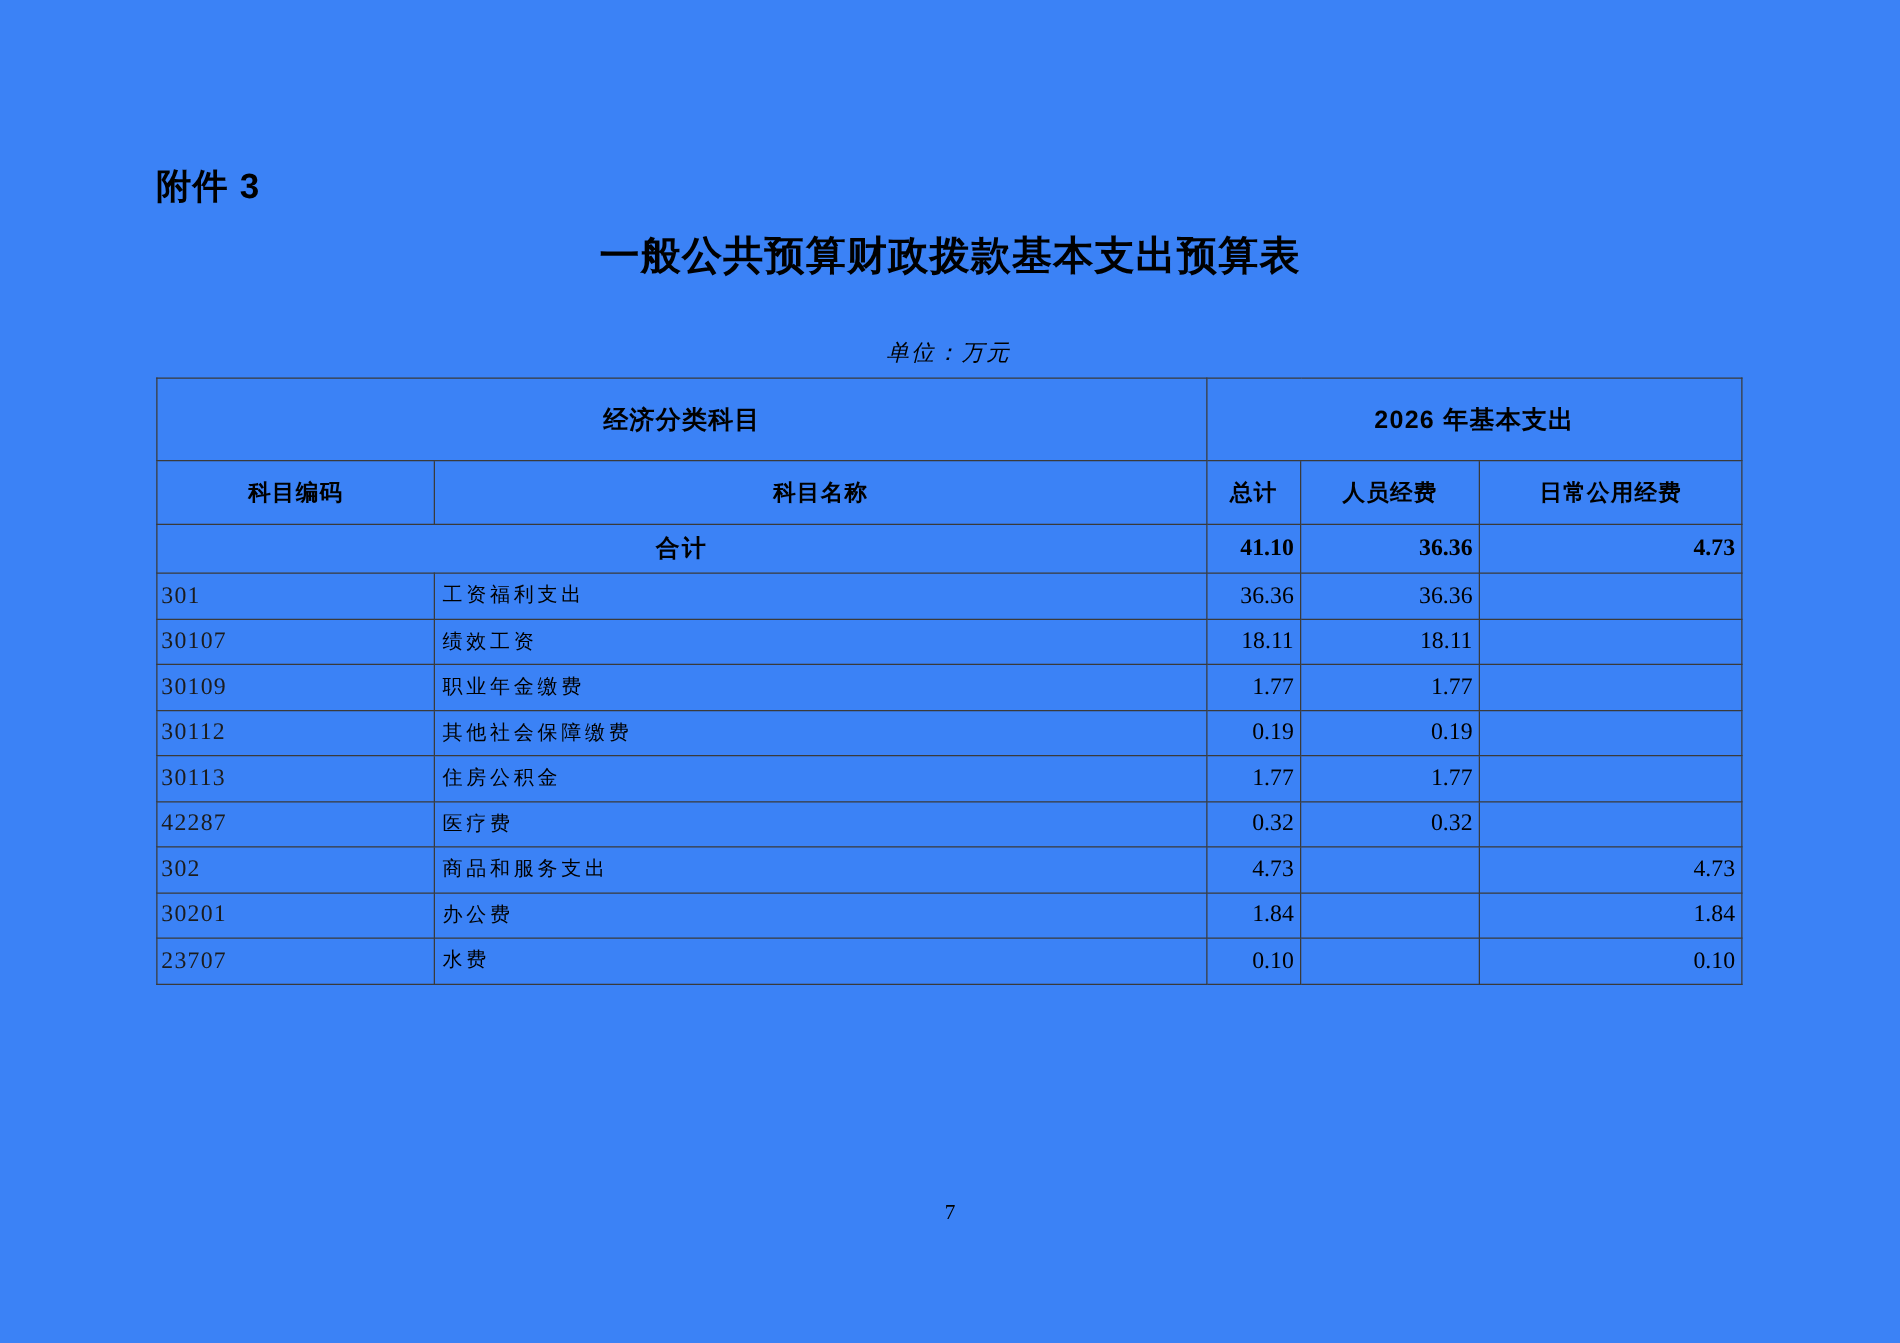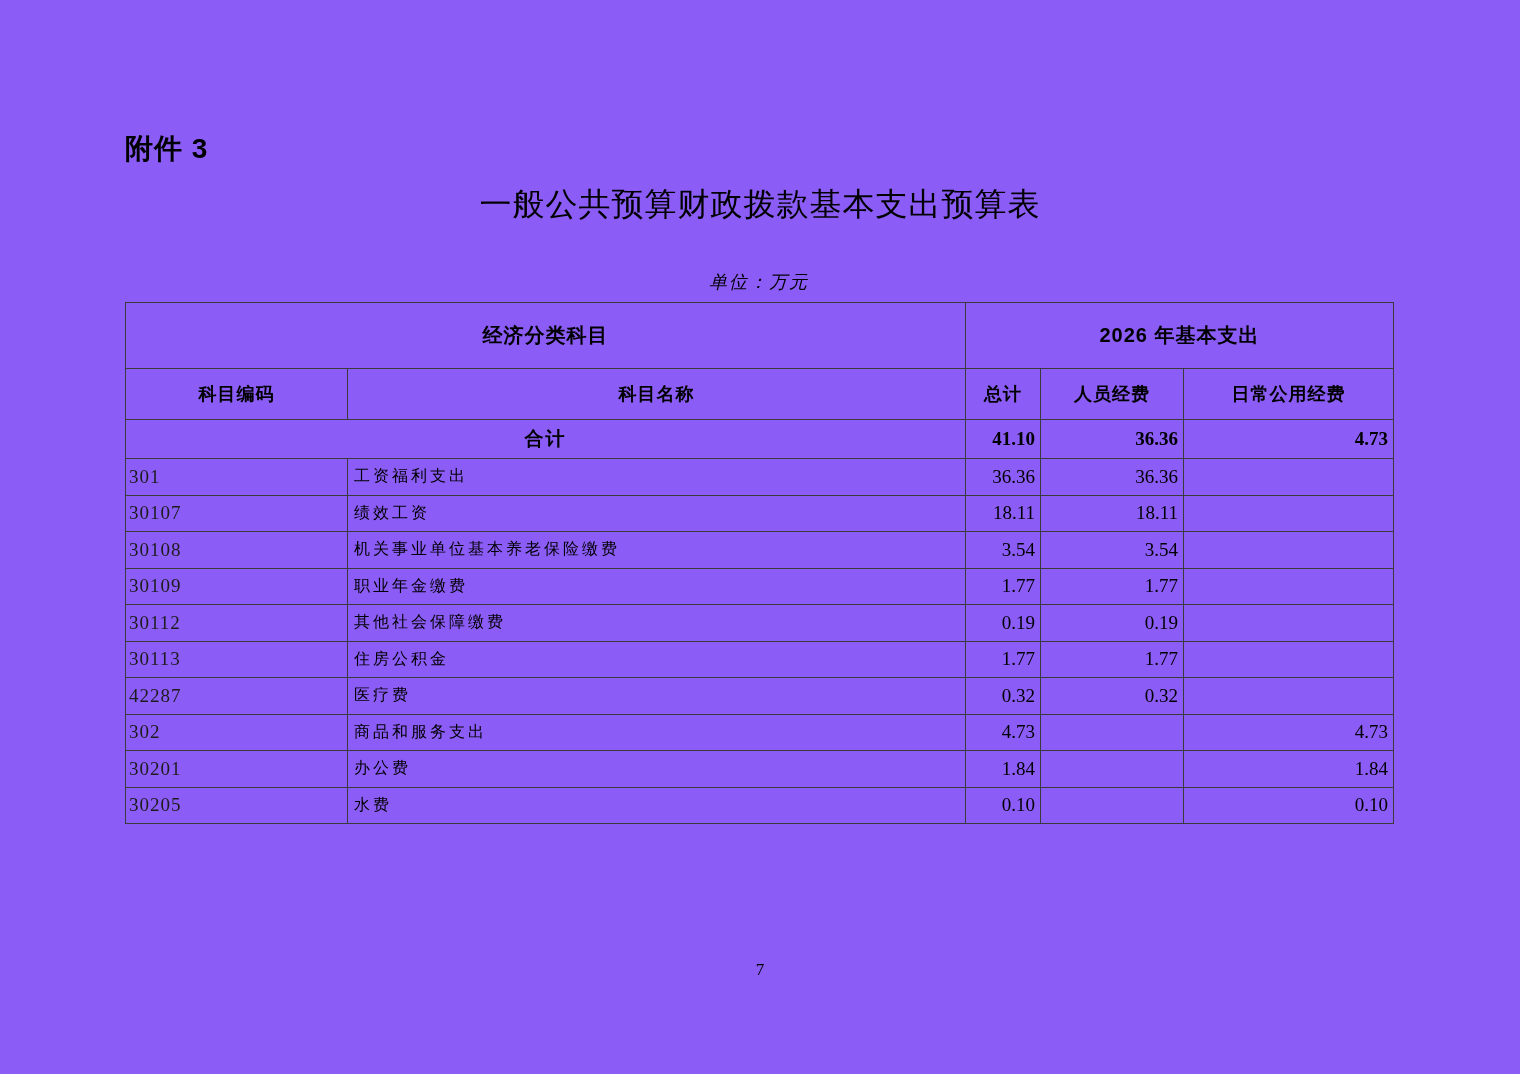--- a/index.html
+++ b/index.html
@@ -5,40 +5,40 @@
   * { margin: 0; padding: 0; box-sizing: border-box; }
   html, body {
     background: #ffffff;
     font-family: "Liberation Serif", serif;
     color: #000000;
   }
   .page {
     position: relative;
     width: 1520px;
     height: 1074px;
-    background: #8b5cf6;
+    background: #3b82f6;
     overflow: hidden;
   }
   .attachment-label {
     position: absolute;
     left: 125px;
     top: 130px;
     font-family: "Liberation Sans", sans-serif;
     font-weight: bold;
     font-size: 28px;
     letter-spacing: 1px;
   }
   .doc-title {
     position: absolute;
     top: 183px;
     left: 0;
     width: 1520px;
     text-align: center;
     font-family: "Liberation Serif", serif;
-    font-weight: normal;
+    font-weight: bold;
     font-size: 32px;
     letter-spacing: 1px;
   }
   .unit-note {
     position: absolute;
     top: 270px;
     left: 125px;
     width: 1268px;
     text-align: center;
     font-style: italic;
@@ -164,27 +164,20 @@
 
 
   <tr>
     <td class="cell-code">30107</td>
     <td class="cell-name">绩效工资</td>
     <td class="cell-num">18.11</td>
     <td class="cell-num">18.11</td>
     <td class="cell-num"></td>
   </tr>
 
-  <tr>
-    <td class="cell-code">30108</td>
-    <td class="cell-name">机关事业单位基本养老保险缴费</td>
-    <td class="cell-num">3.54</td>
-    <td class="cell-num">3.54</td>
-    <td class="cell-num"></td>
-  </tr>
 
   <tr>
     <td class="cell-code">30109</td>
     <td class="cell-name">职业年金缴费</td>
     <td class="cell-num">1.77</td>
     <td class="cell-num">1.77</td>
     <td class="cell-num"></td>
   </tr>
 
 
@@ -222,21 +215,21 @@
 
   <tr>
     <td class="cell-code">30201</td>
     <td class="cell-name">办公费</td>
     <td class="cell-num">1.84</td>
     <td class="cell-num"></td>
     <td class="cell-num">1.84</td>
   </tr>
 
   <tr>
-    <td class="cell-code">30205</td>
+    <td class="cell-code">23707</td>
     <td class="cell-name">水费</td>
     <td class="cell-num">0.10</td>
     <td class="cell-num"></td>
     <td class="cell-num">0.10</td>
   </tr>
 </tbody>
   </table>
 
   <div class="page-number">7</div>
 

